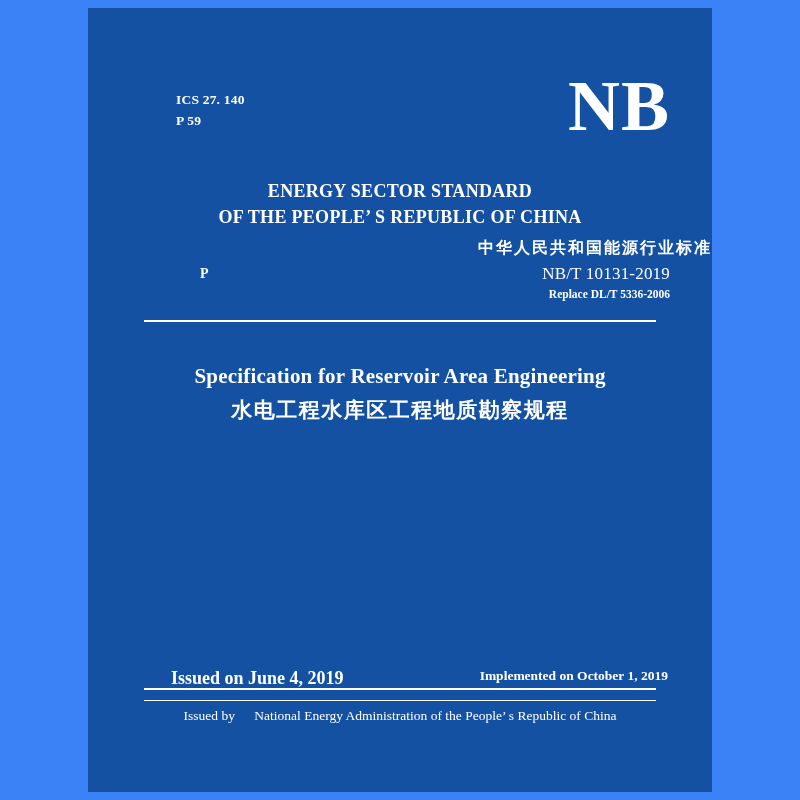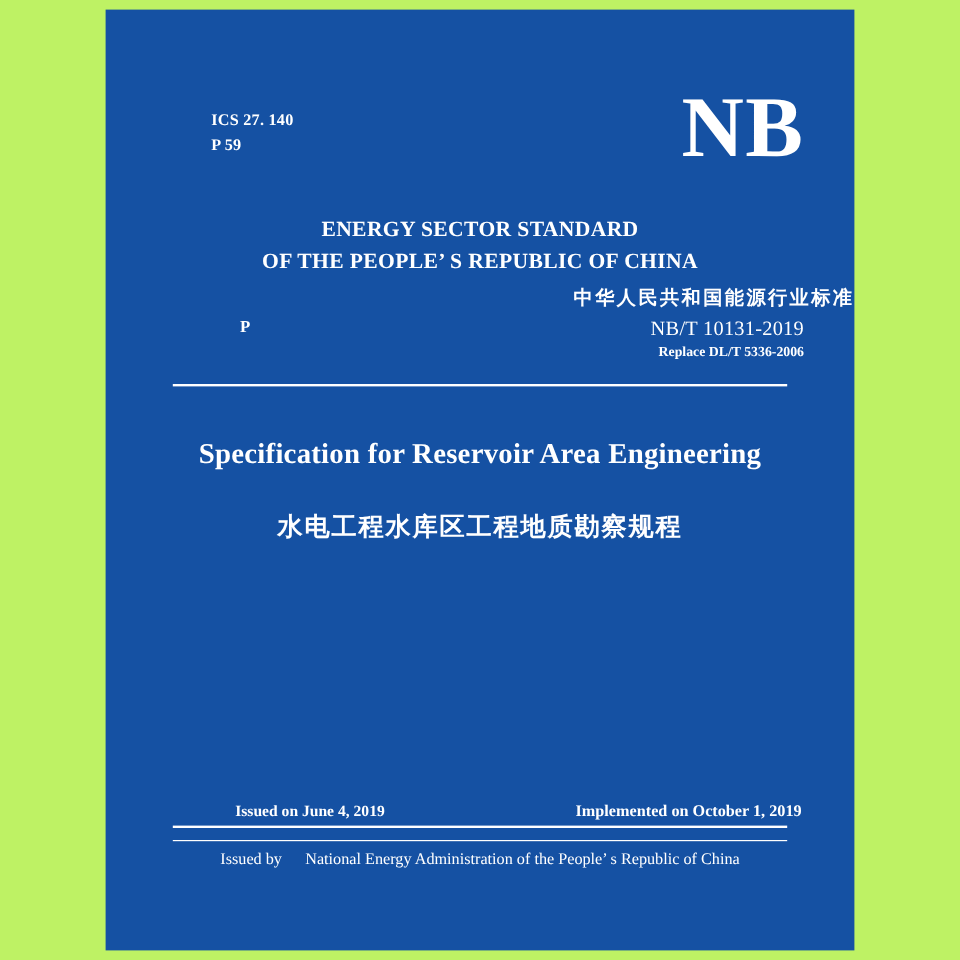--- a/index.html
+++ b/index.html
@@ -10,21 +10,21 @@
     height: 800px;
     overflow: hidden;
   }
   body {
     font-family: "Liberation Serif", serif;
   }
   .page {
     position: relative;
     width: 800px;
     height: 800px;
-    background: #bef264;
+    background: #3b82f6;
     box-sizing: border-box;
   }
   .cover {
     position: absolute;
     left: 88px;
     top: 8px;
     width: 624px;
     height: 784px;
     background: #1551a3;
     box-sizing: border-box;
@@ -134,44 +134,44 @@
   }
   
   .main-title {
     position: absolute;
     left: 0;
     top: 352px;
     width: 100%;
     text-align: center;
   }
   .main-title .t-en {
-    font-size: 24px;
+    font-size: 21px;
     font-weight: bold;
     line-height: 1.6;
     letter-spacing: 0.2px;
   }
   .main-title .t-cn {
-    margin-top: 27px;
+    margin-top: 2px;
     font-family: "DejaVu Sans", "Liberation Sans", sans-serif;
     font-size: 21px;
     font-weight: bold;
     letter-spacing: 1.5px;
   }
   
   .dates {
     position: absolute;
     left: 0;
     top: 660px;
     width: 100%;
     height: 20px;
   }
   .dates .issued {
     position: absolute;
-    left: 108px;
-    font-size: 13px;
+    left: 83px;
+    font-size: 18px;
     font-weight: bold;
   }
   .dates .implemented {
     position: absolute;
     right: 44px;
     font-size: 13.5px;
     font-weight: bold;
   }
   .issuer {
     position: absolute;

